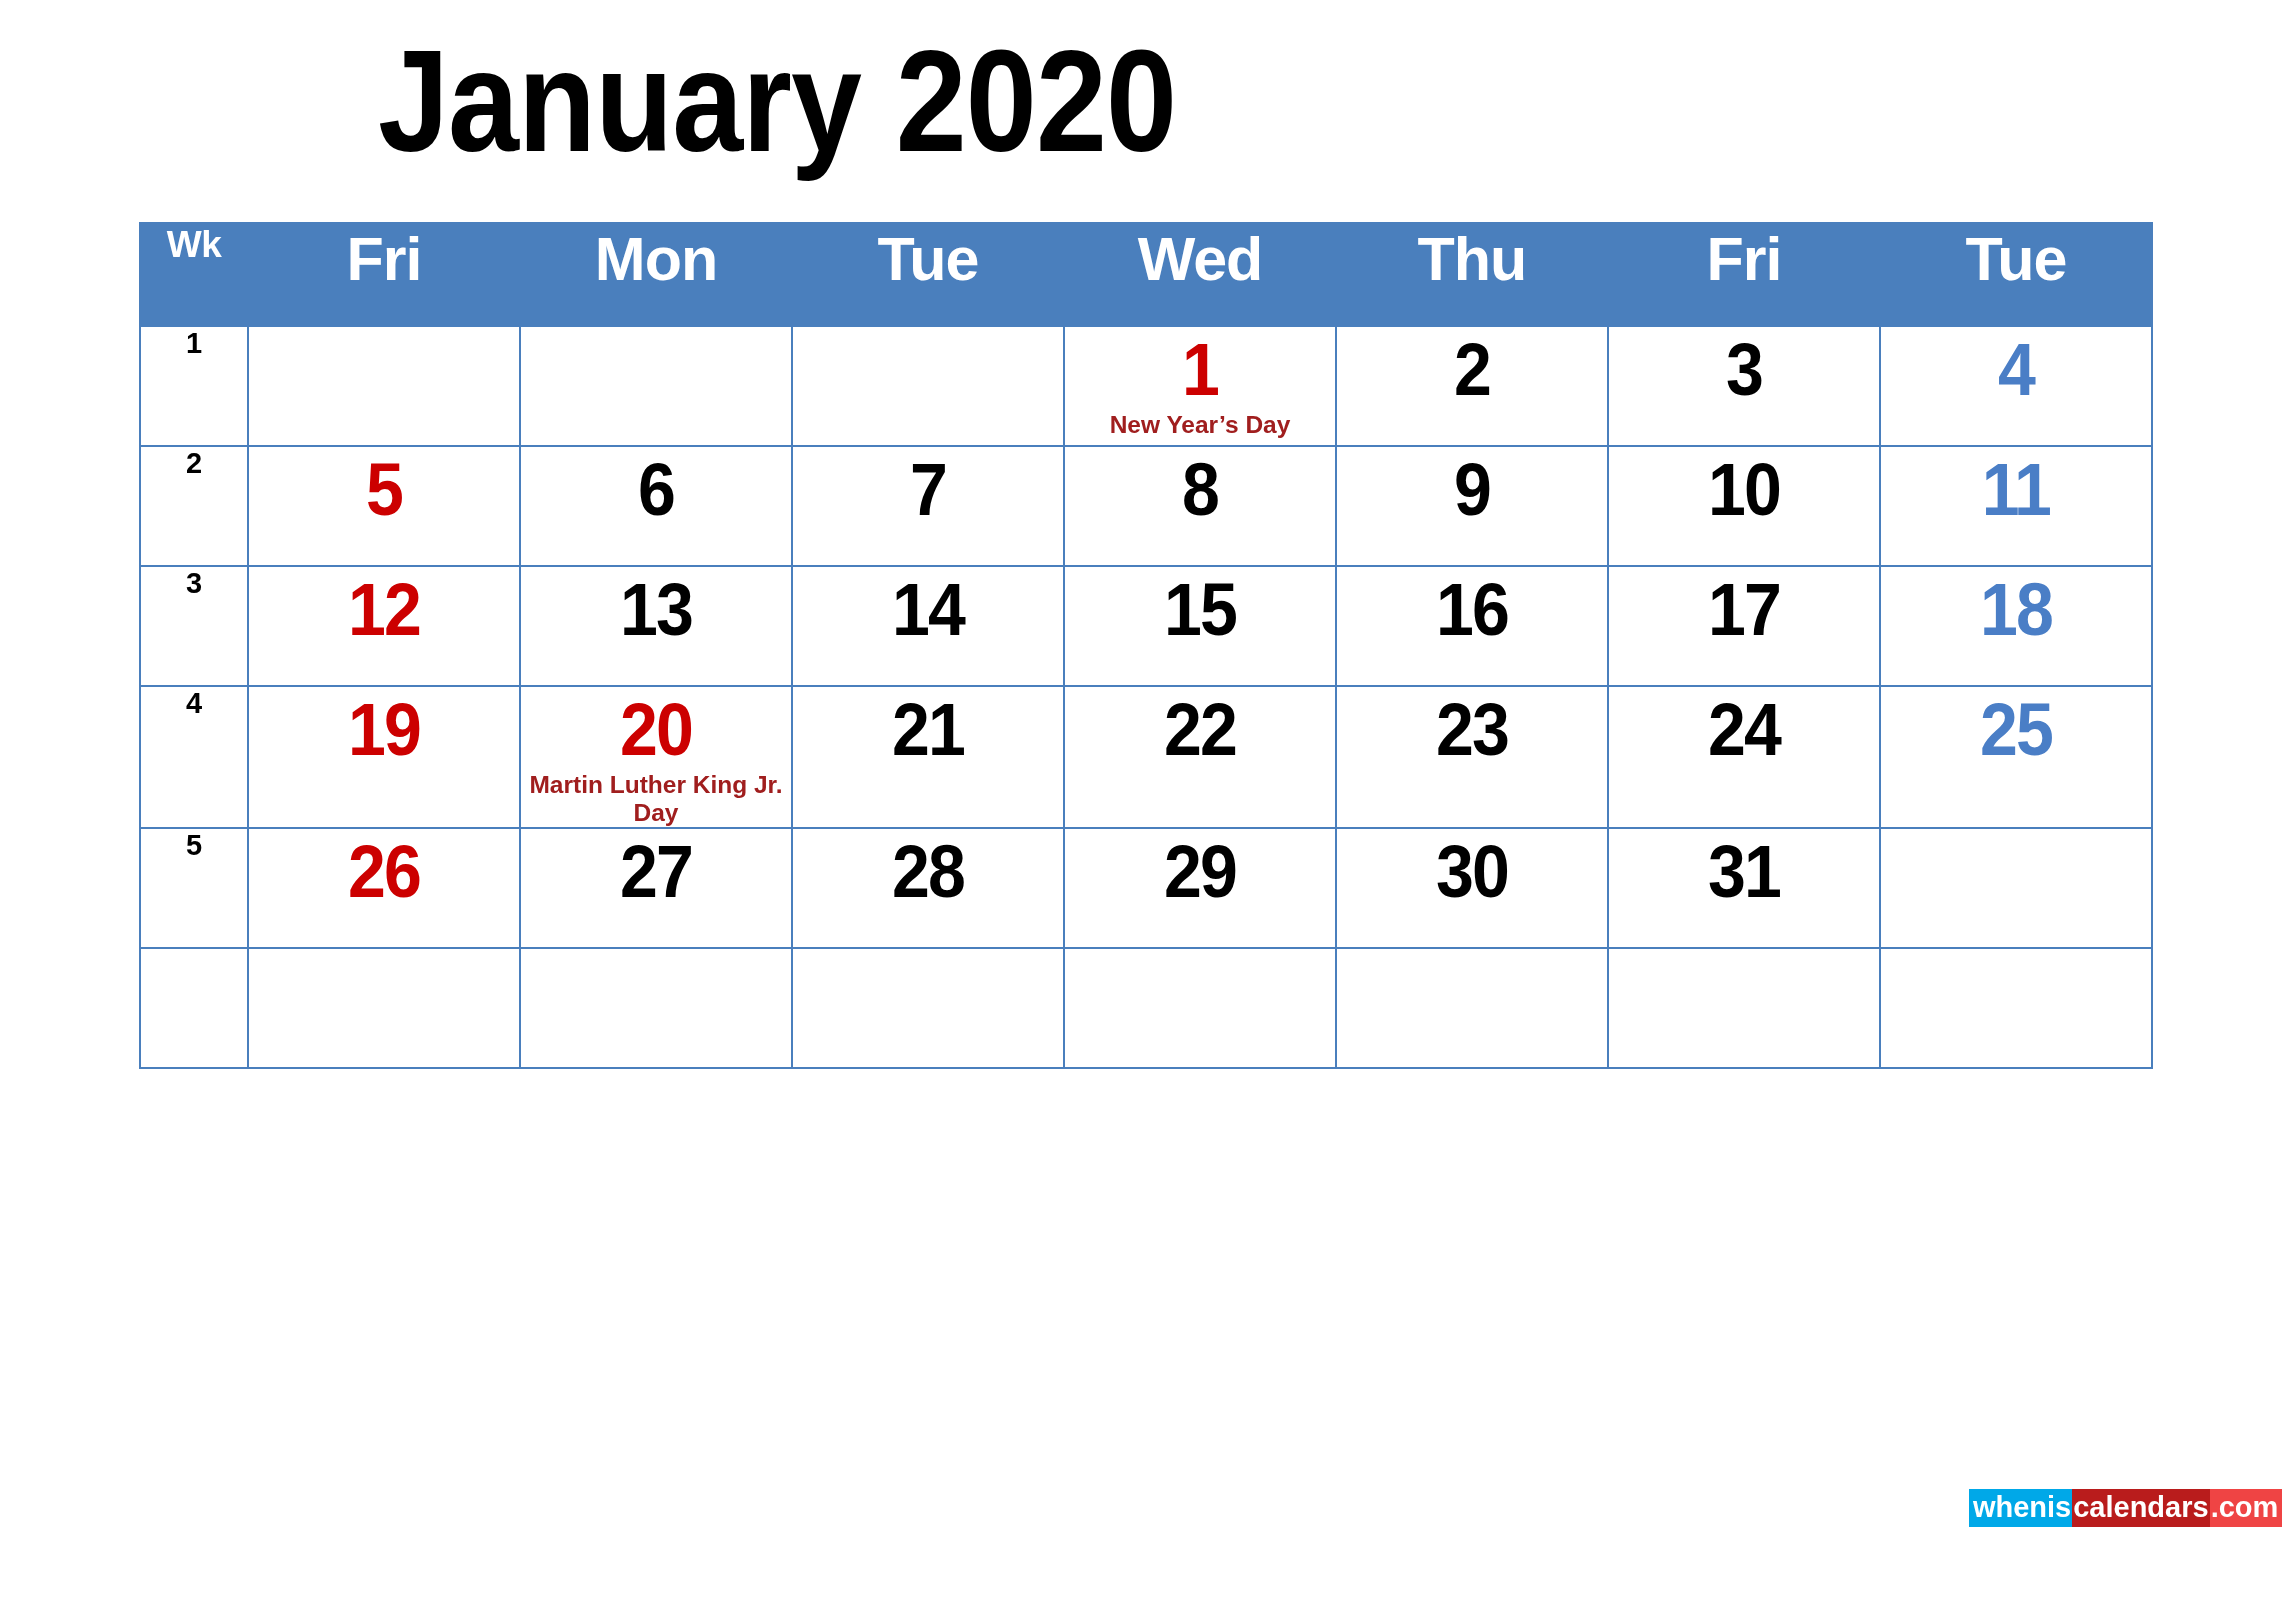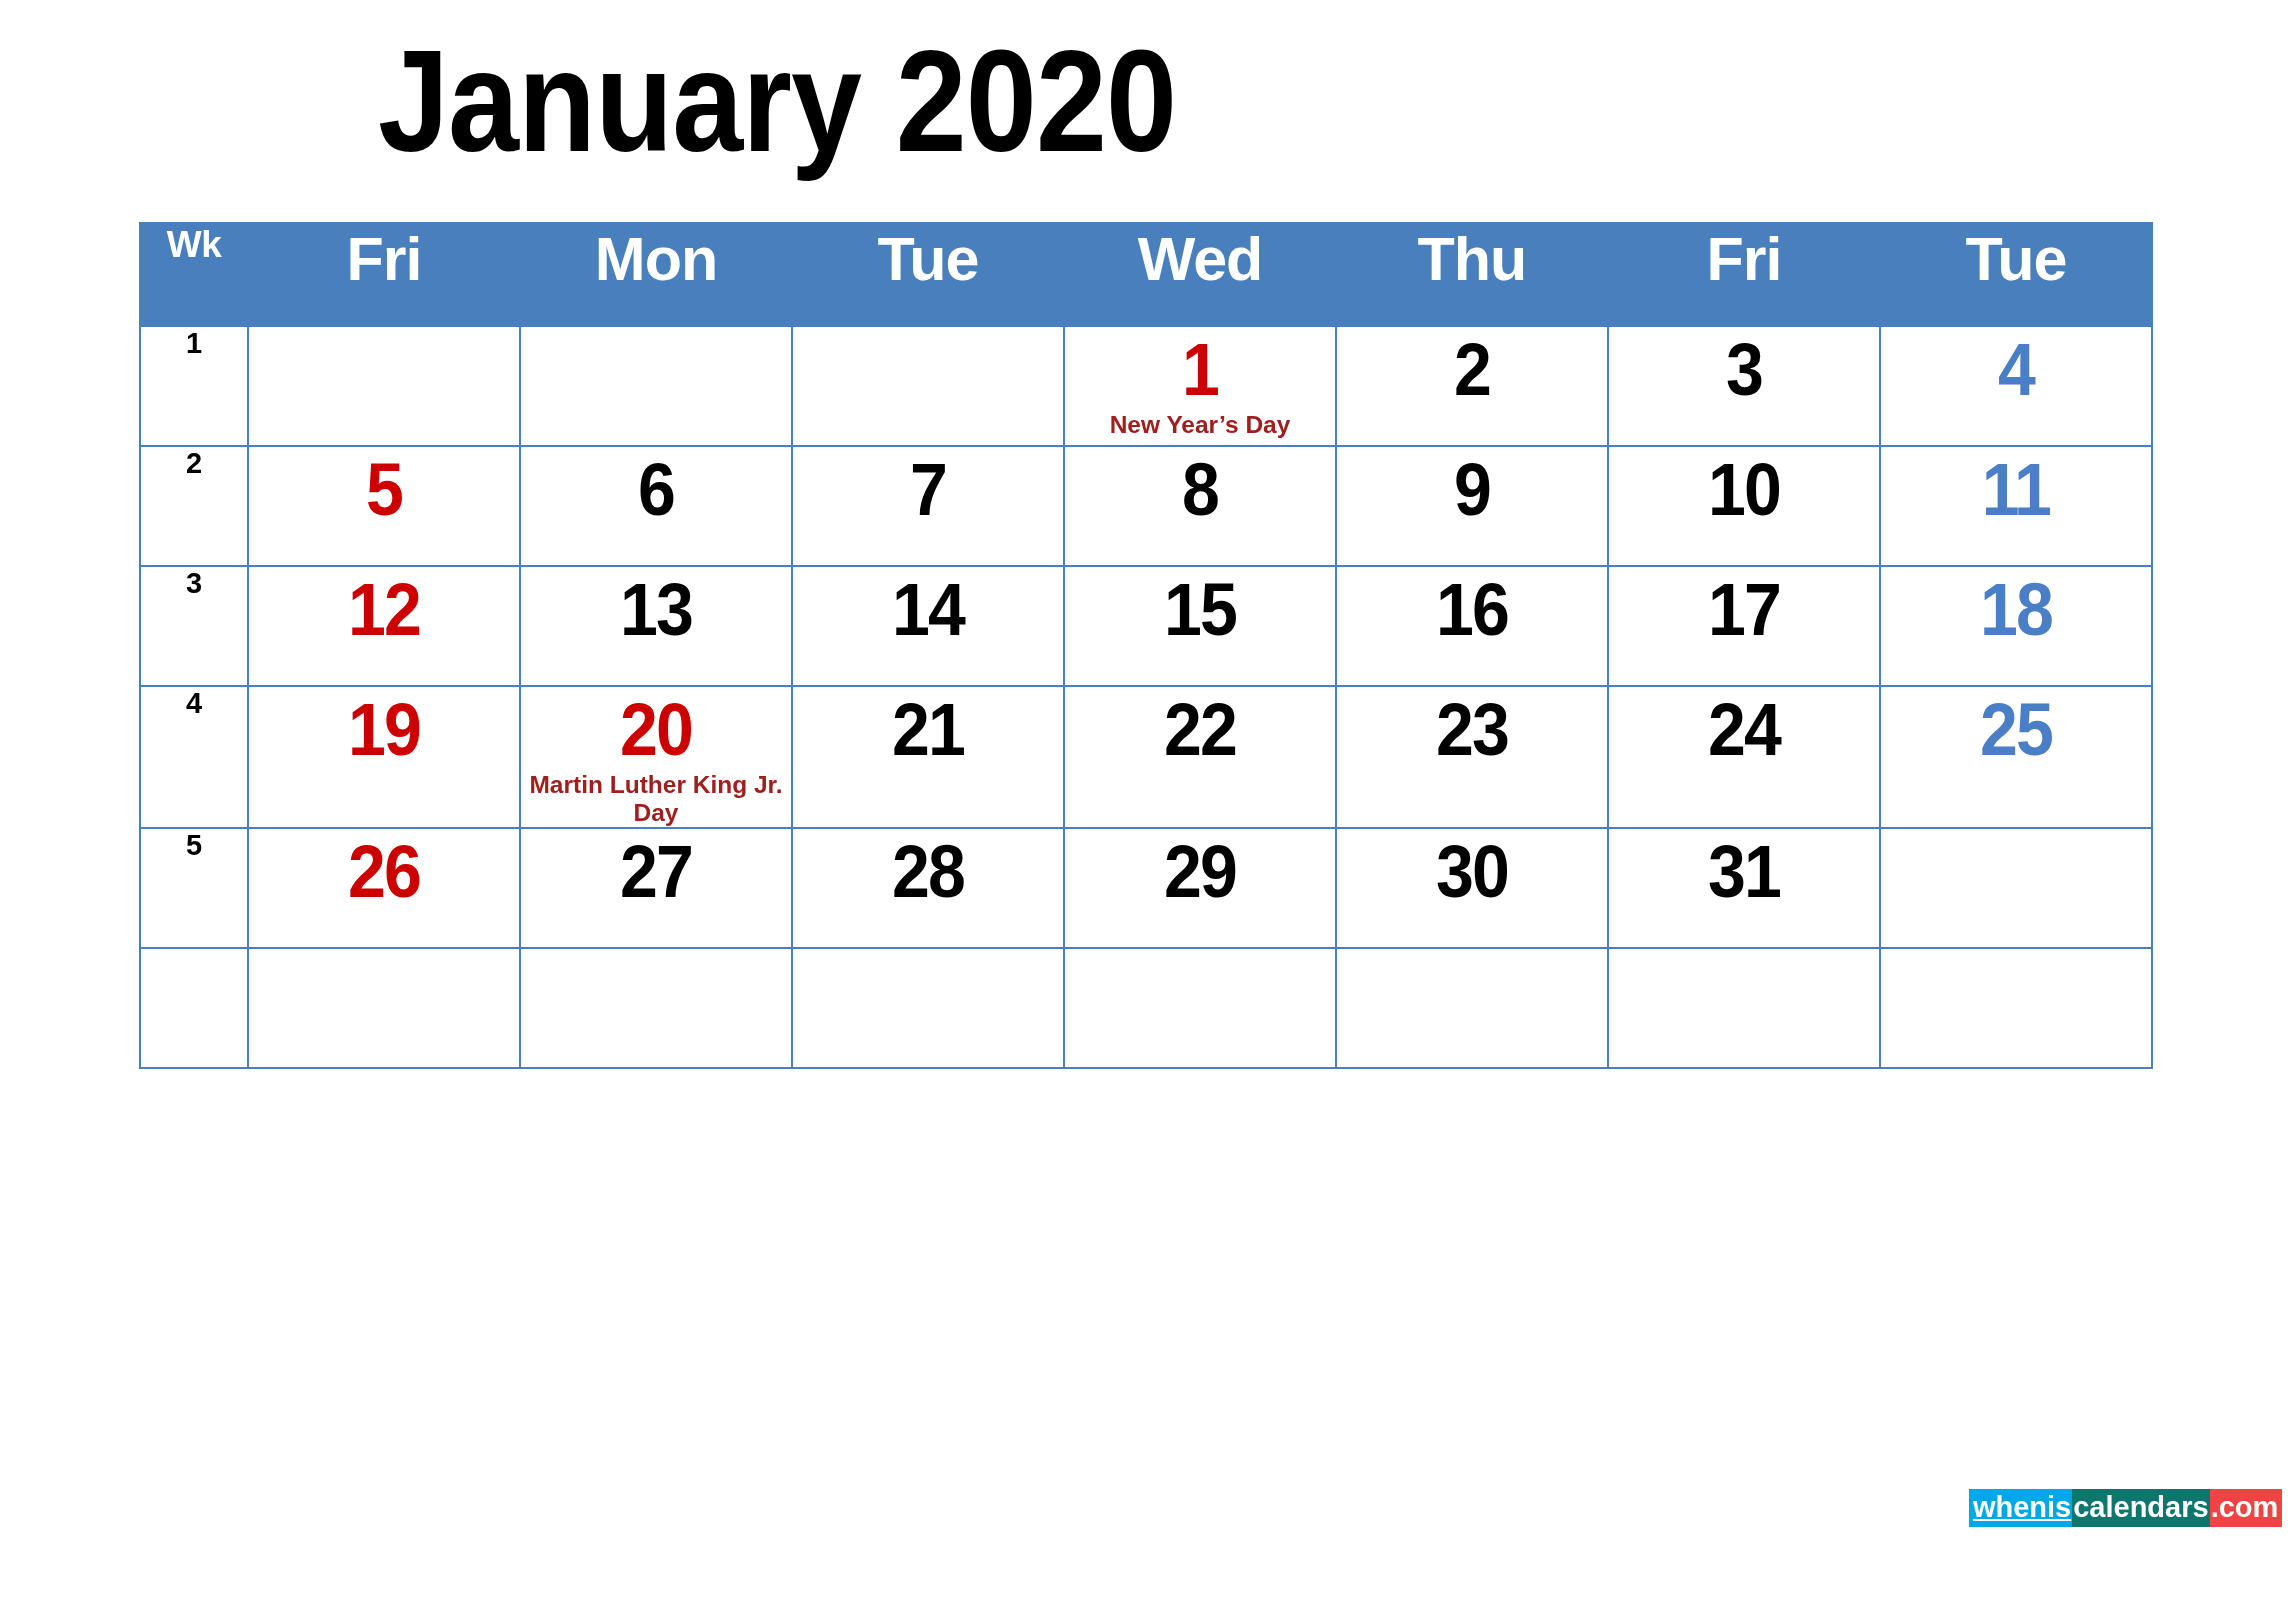--- a/index.html
+++ b/index.html
@@ -131,22 +131,22 @@
     align-items: stretch;
     font-family: "Liberation Sans", sans-serif;
     font-weight: bold;
     font-size: 29px;
     line-height: 33px;
     letter-spacing: 0px;
     color: #ffffff;
     white-space: nowrap;
   }
   #site-logo span { padding: 2px 1px 2.9px 1px; }
-  .logo-whenis    { background: #00a8e8; padding-left: 3.9px !important; text-decoration: underline; }
-  .logo-calendars { background: #0f766e; }
+  .logo-whenis    { background: #00a8e8; padding-left: 3.9px !important; }
+  .logo-calendars { background: #b91c1c; }
   .logo-com       { background: #ef4444; padding-right: 3.9px !important; }
 </style>
 </head>
 <body>
 
 <div id="calendar-title">January 2020</div>
 
 <table id="calendar-table">
   <colgroup>
     <col class="col-wk">

